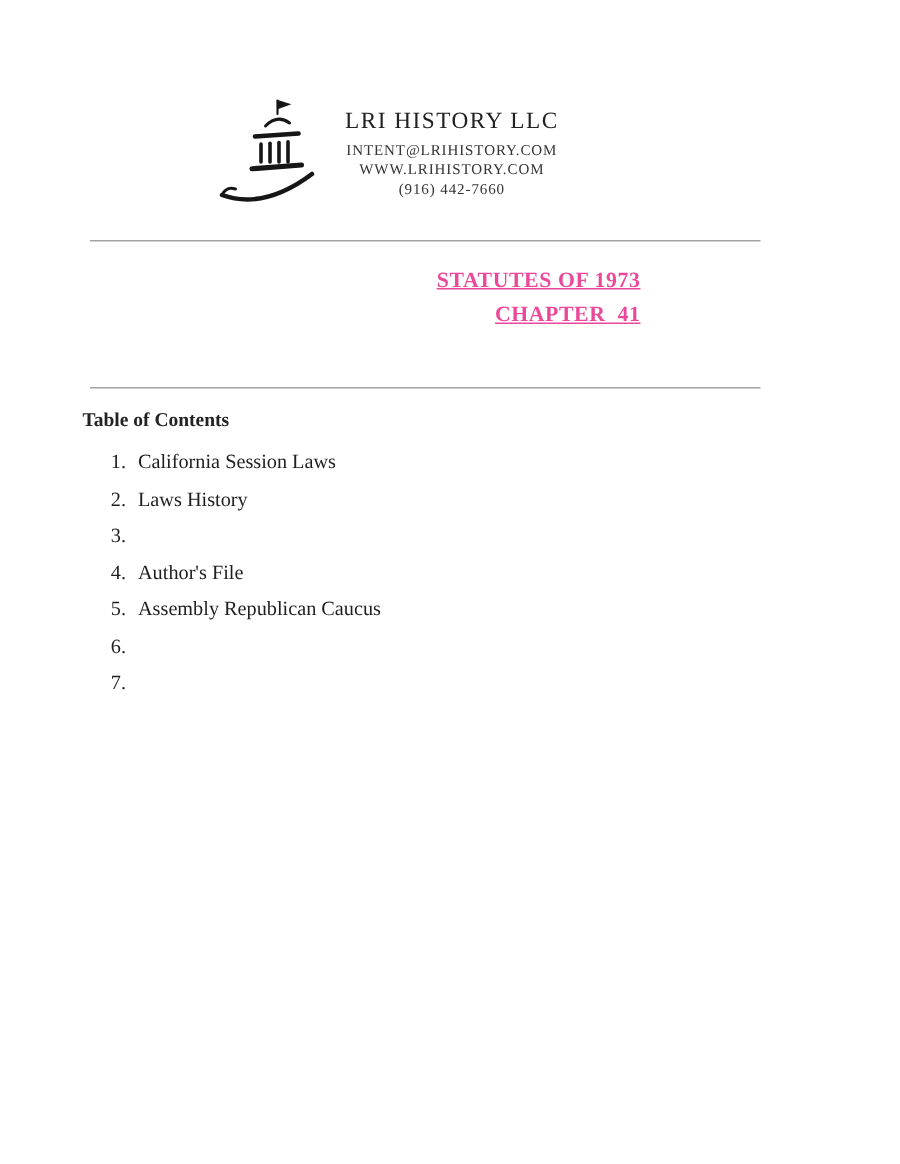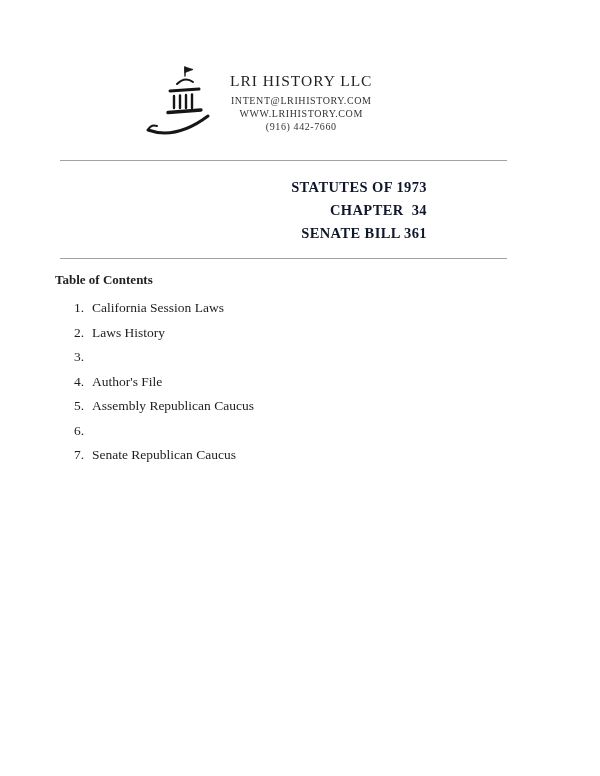--- a/index.html
+++ b/index.html
@@ -65,21 +65,22 @@
   
   .case-block {
     position: absolute;
     top: 176px;
     right: 80px;
     text-align: right;
     font-weight: bold;
     font-size: 14.5px;
     letter-spacing: 0.4px;
     line-height: 23px;
-    color: #0f172a;
+    color: #ec4899;
+    text-decoration: underline;
   }
   .case-block div {
     white-space: pre;
   }
 
   
   .toc-title {
     position: absolute;
     top: 272px;
     left: 55px;
@@ -149,22 +150,21 @@
         <div>WWW.LRIHISTORY.COM</div>
         <div>(916) 442-7660</div>
       </div>
     </div>
   </div>
 
   <div class="rule rule-1"></div>
 
   <div class="case-block">
     <div>STATUTES OF 1973</div>
-    <div>CHAPTER  34</div>
-    <div>SENATE BILL 361</div>
+    <div>CHAPTER  41</div>
   </div>
 
   <div class="rule rule-2"></div>
 
   <div class="toc-title">Table of Contents</div>
 
   <ol class="toc-list">
     <li class="toc-item">
       <span class="toc-num">1.</span>
       <span class="toc-label">California Session Laws</span>
@@ -182,17 +182,16 @@
     </li>
     <li class="toc-item">
       <span class="toc-num">5.</span>
       <span class="toc-label">Assembly Republican Caucus</span>
     </li>
     <li class="toc-item">
       <span class="toc-num">6.</span>
     </li>
     <li class="toc-item">
       <span class="toc-num">7.</span>
-      <span class="toc-label">Senate Republican Caucus</span>
     </li>
   </ol>
 
 </div>
 
 </body></html>

